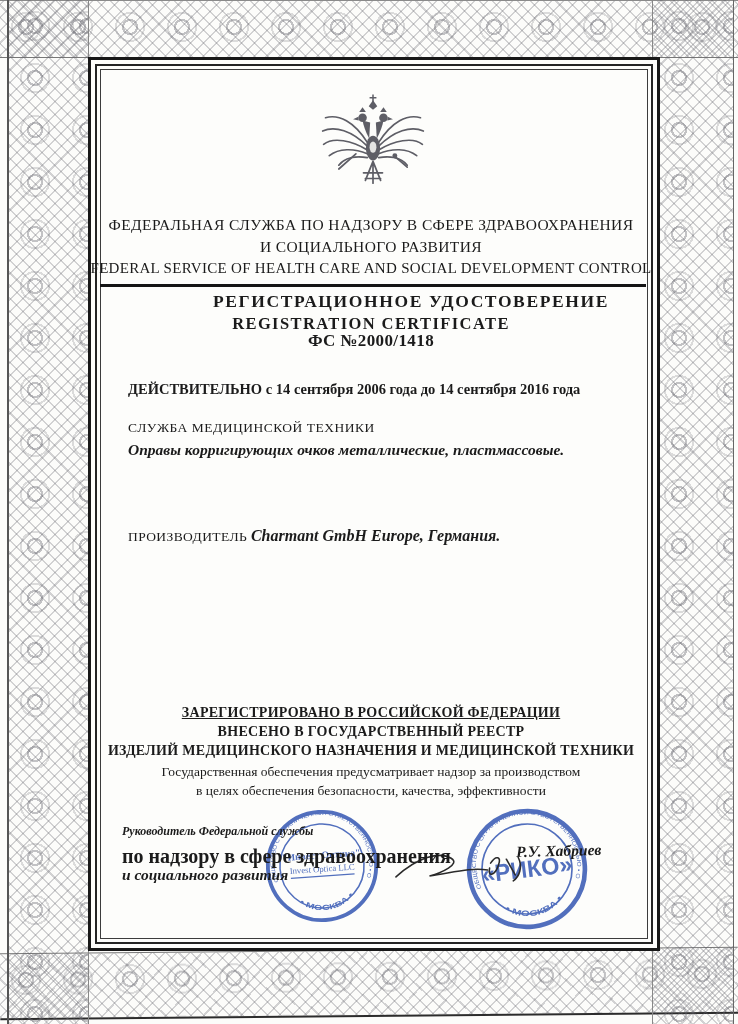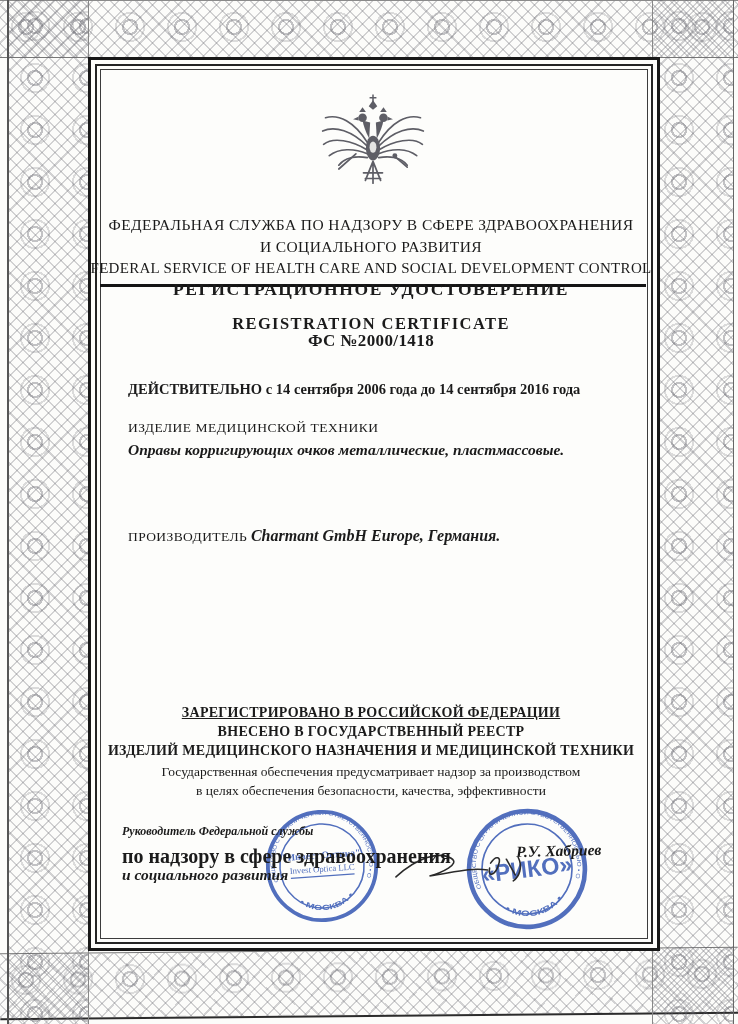--- a/index.html
+++ b/index.html
@@ -26,21 +26,21 @@
   .frame-mid{position:absolute;inset:4px;border:2px solid #242424;}
   .frame-inner{position:absolute;inset:3px;border:1px solid #3c3c3c;}
   
   .t{position:absolute;line-height:1.18;}
   .center{left:88px;width:566px;text-align:center;}
   .caps{letter-spacing:.4px;}
   .agency-ru{top:216px;font-size:15.5px;}
   .agency-ru2{top:238px;font-size:15.5px;}
   .agency-en{top:260px;font-size:15px;letter-spacing:.3px;}
   .rule{position:absolute;left:100px;top:284px;width:546px;height:3px;background:#141414;}
-  .title-ru{top:279px;font-size:17.5px;font-weight:bold;letter-spacing:1.6px;}
+  .title-ru{top:291px;font-size:17.5px;font-weight:bold;letter-spacing:1.6px;padding-left:40px;}
   .title-en{top:314px;font-size:16.5px;font-weight:bold;letter-spacing:1.4px;}
   .cert-no{top:331px;font-size:17px;font-weight:600;letter-spacing:.4px;}
   .validity{left:128px;top:381px;font-size:14.5px;font-weight:600;}
   .prod-label{left:128px;top:420px;font-size:13.5px;letter-spacing:.5px;}
   .prod-name{left:128px;top:441px;font-size:15.5px;font-style:italic;font-weight:600;}
   .manu{left:128px;top:527px;font-size:13.5px;letter-spacing:.4px;}
   .manu .val{font-size:16px;font-style:italic;font-weight:600;letter-spacing:0;}
   .reg1{top:705px;font-size:14px;font-weight:bold;letter-spacing:.3px;text-decoration:underline;}
   .reg2{top:724px;font-size:14px;font-weight:bold;letter-spacing:.3px;}
   .reg3{top:743px;font-size:14px;font-weight:bold;letter-spacing:.3px;}
@@ -109,21 +109,21 @@
   <div class="t center caps agency-ru">ФЕДЕРАЛЬНАЯ СЛУЖБА ПО НАДЗОРУ В СФЕРЕ ЗДРАВООХРАНЕНИЯ</div>
   <div class="t center caps agency-ru2">И СОЦИАЛЬНОГО РАЗВИТИЯ</div>
   <div class="t center agency-en">FEDERAL SERVICE OF HEALTH CARE AND SOCIAL DEVELOPMENT CONTROL</div>
   <div class="rule"></div>
 
   <div class="t center title-ru">РЕГИСТРАЦИОННОЕ УДОСТОВЕРЕНИЕ</div>
   <div class="t center title-en">REGISTRATION CERTIFICATE</div>
   <div class="t center cert-no">ФС №2000/1418</div>
 
   <div class="t validity">ДЕЙСТВИТЕЛЬНО с 14 сентября 2006 года  до 14 сентября 2016 года</div>
-  <div class="t prod-label">ИЗДЕЛИЕ МЕДИЦИНСКОЙ ТЕХНИКИ</div>
+  <div class="t prod-label">СЛУЖБА МЕДИЦИНСКОЙ ТЕХНИКИ</div>
   <div class="t prod-name">Оправы корригирующих очков металлические, пластмассовые.</div>
   <div class="t manu">
     <span>ПРОИЗВОДИТЕЛЬ</span>
     <span class="val">Charmant GmbH Europe, Германия.</span>
   </div>
 
   <div class="t center reg1">ЗАРЕГИСТРИРОВАНО  В РОССИЙСКОЙ ФЕДЕРАЦИИ</div>
   <div class="t center reg2">ВНЕСЕНО В ГОСУДАРСТВЕННЫЙ РЕЕСТР</div>
   <div class="t center reg3">ИЗДЕЛИЙ МЕДИЦИНСКОГО НАЗНАЧЕНИЯ И МЕДИЦИНСКОЙ ТЕХНИКИ</div>
   <div class="t center note1">Государственная обеспечения предусматривает надзор за производством</div>

